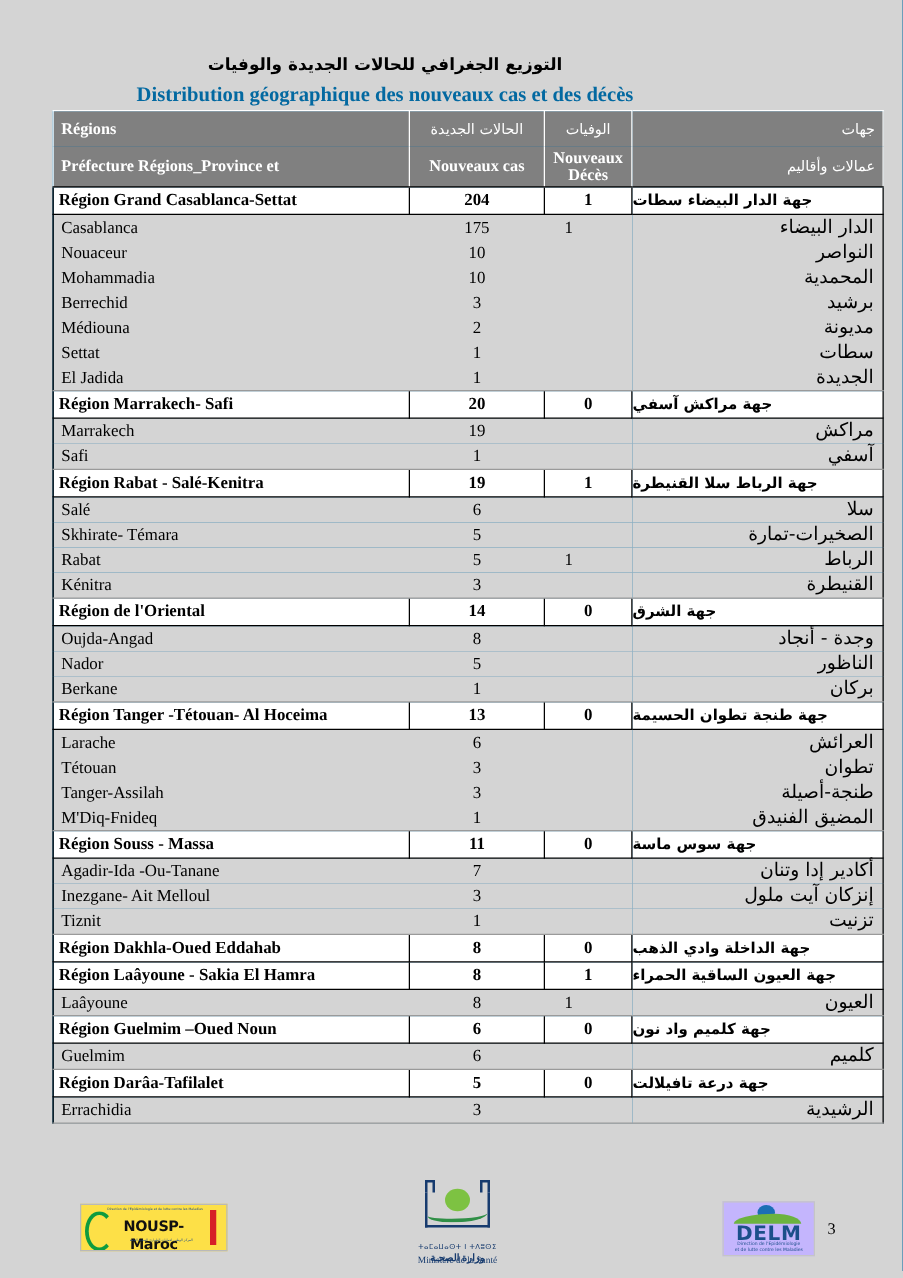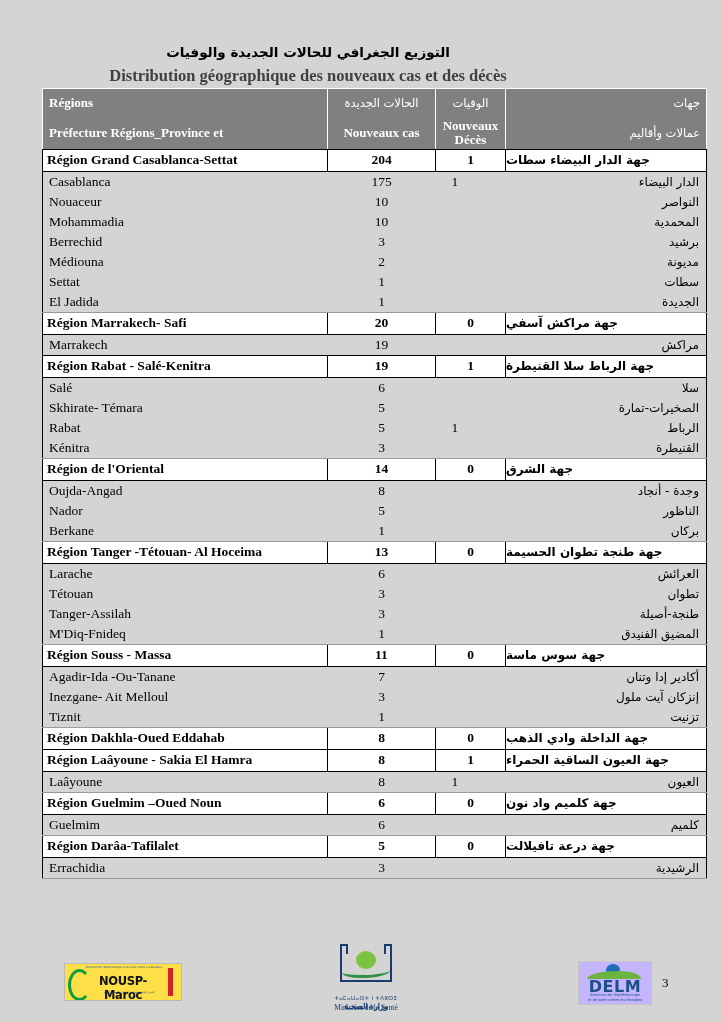--- a/index.html
+++ b/index.html
@@ -33,21 +33,21 @@
     direction: rtl;
     padding-top: 44px;
     line-height: 1.2;
     letter-spacing: 0px;
   }
   .title-fr {
     text-align: center;
     font-family: "Liberation Serif", "DejaVu Serif", serif;
     font-size: 16.5px;
     font-weight: bold;
-    color: #404040;
+    color: #0369a1;
     padding-top: 7px;
     padding-bottom: 6px;
     line-height: 1.15;
   }
 
   
   .table-wrap {
     position: absolute;
     left: 42px;
     top: 88px;
@@ -165,21 +165,21 @@
     border-right: none;
     font-size: 13.5px;
   }
   tr.prov td.ar {
     direction: rtl;
     text-align: right;
     padding-right: 7px;
     border-left: none;
     border-right: 1px solid #000;
     font-family: "DejaVu Sans", "Liberation Sans", sans-serif;
-    font-size: 12px;
+    font-size: 15px;
   }
   tr.prov.last-in-group td { border-bottom: 1px solid #9a9a9a; }
 
   
   .footer {
     position: absolute;
     left: 0;
     top: 952px;
     width: 722px;
     height: 70px;
@@ -482,20 +482,26 @@
             <td class="cases">20</td>
             <td class="deaths">0</td>
             <td class="ar">جهة مراكش آسفي</td>
           </tr>
           <tr class="prov">
             <td class="fr">Marrakech</td>
             <td class="cases">19</td>
             <td class="deaths"></td>
             <td class="ar">مراكش</td>
           </tr>
+          <tr class="prov last-in-group">
+            <td class="fr">Safi</td>
+            <td class="cases">1</td>
+            <td class="deaths"></td>
+            <td class="ar">آسفي</td>
+          </tr>
           <tr class="region">
             <td class="fr">Région Rabat - Salé-Kenitra</td>
             <td class="cases">19</td>
             <td class="deaths">1</td>
             <td class="ar">جهة الرباط سلا القنيطرة</td>
           </tr>
           <tr class="prov">
             <td class="fr">Salé</td>
             <td class="cases">6</td>
             <td class="deaths"></td>

